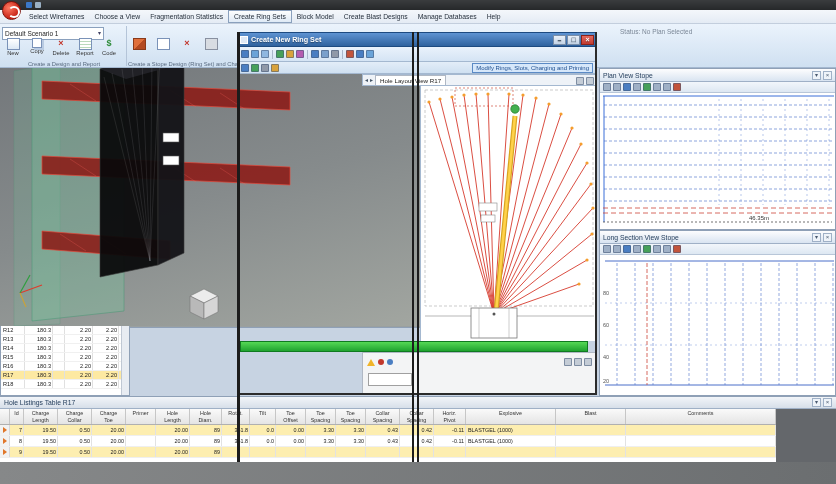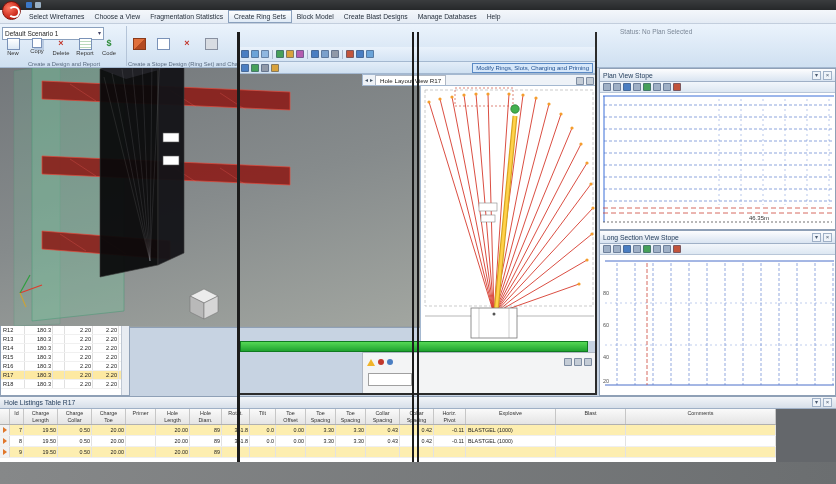--- a/index.html
+++ b/index.html
@@ -644,20 +644,29 @@
             <div class="hcell left" style="width: 90px;"></div>
             <div class="hcell left" style="width: 70px;"></div>
             <div class="hcell left" style="width: 150px;"></div>
           </div>
         </div>
     </div>
   </div>
 
   <div id="desktop-strip"></div>
 
+  <div class="dlg" id="dlg-title">
+    <span class="dlg-ic"></span>
+    <span>Create New Ring Set</span>
+    <span class="win-btns">
+      <span class="wbtn">–</span>
+      <span class="wbtn">□</span>
+      <span class="wbtn close">×</span>
+    </span>
+  </div>
   <div class="dlg" id="dlg-tb1">
       <span class="tbi" style="background: rgb(74, 126, 194);"></span>
       <span class="tbi" style="background: rgb(106, 163, 216);"></span>
       <span class="tbi" style="background: rgb(143, 183, 224);"></span>
       <span class="tsep"></span>
       <span class="tbi" style="background: rgb(70, 160, 90);"></span>
       <span class="tbi" style="background: rgb(216, 162, 60);"></span>
       <span class="tbi" style="background: rgb(180, 92, 176);"></span>
       <span class="tsep"></span>
       <span class="tbi" style="background: rgb(74, 126, 194);"></span>

